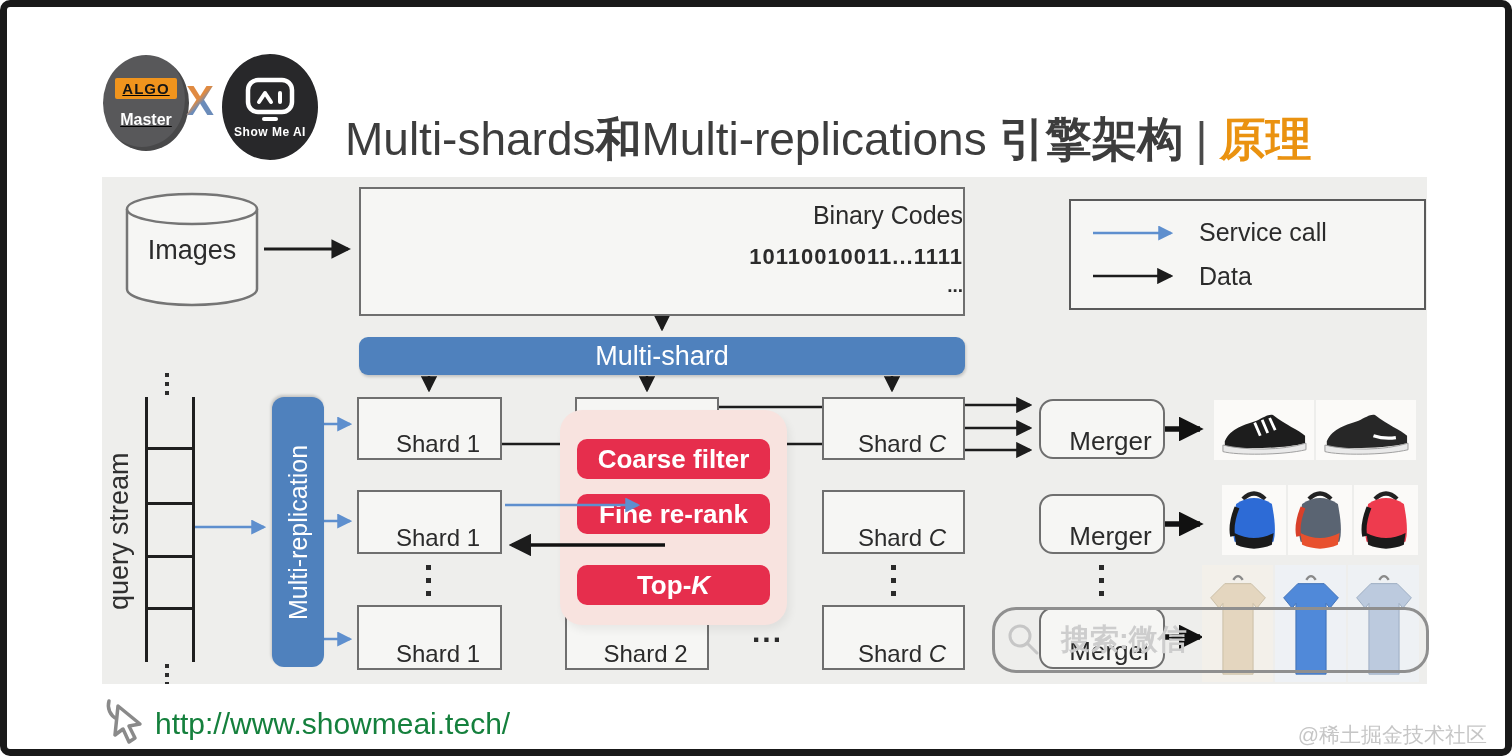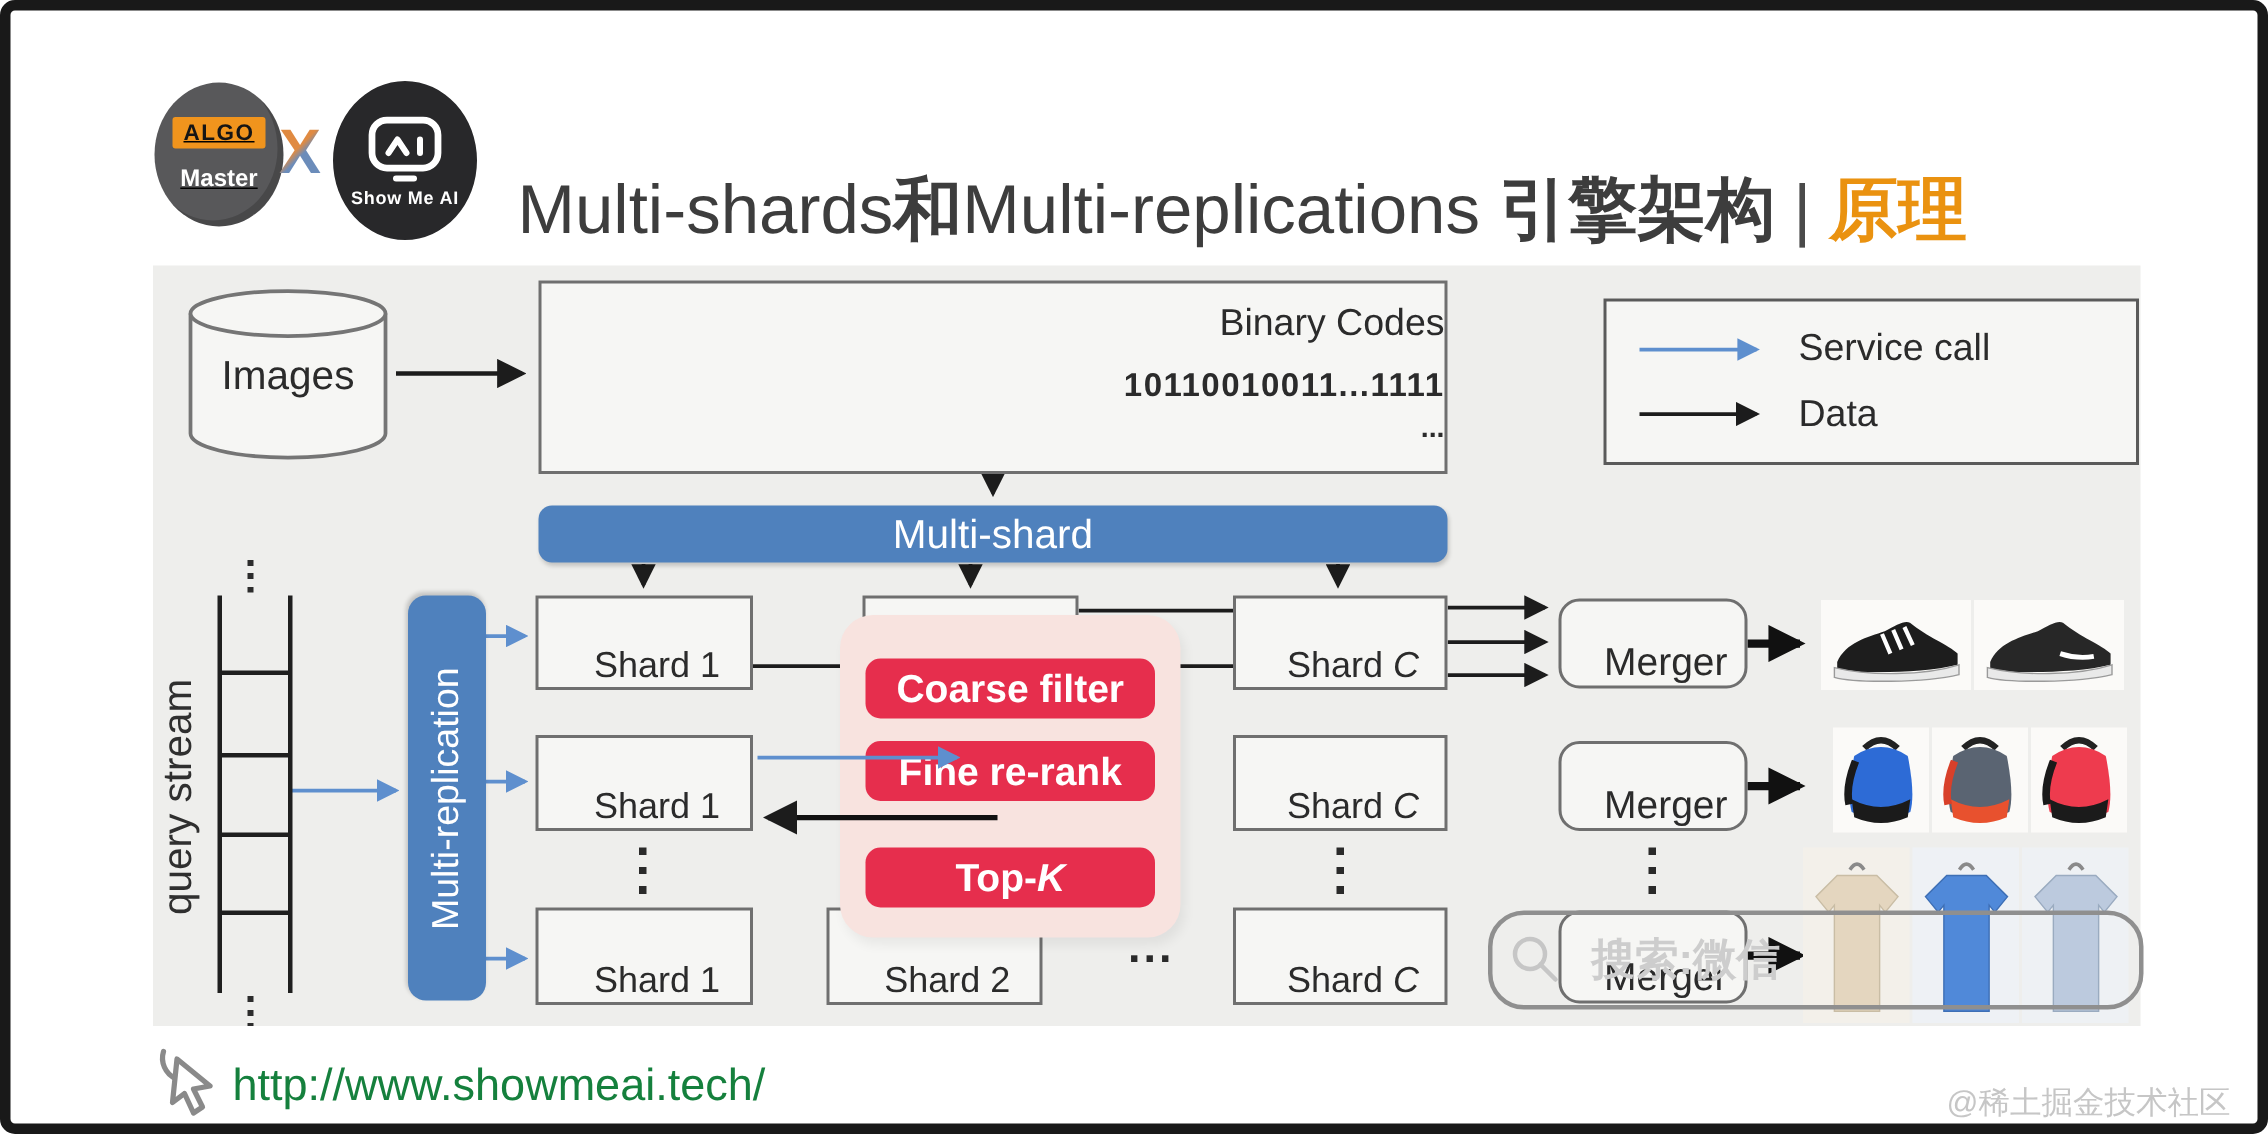--- a/index.html
+++ b/index.html
@@ -172,21 +172,21 @@
       </div>
     <div class="box" style="left:255px;top:313px;width:145px;height:64px;">
       <span>Shard 1</span>
       </div>
     <div class="box" style="left:255px;top:428px;width:145px;height:65px;">
       <span>Shard 1</span>
       </div>
     <div class="edots" style="left:324px;top:388px;"></div>
 
     <div class="box" style="left:473px;top:220px;width:144px;height:63px;"></div>
-    <div class="box" style="left:449px;top:428px;width:144px;height:65px;">
+    <div class="box" style="left:463px;top:428px;width:144px;height:65px;">
       <span>Shard 2</span>
       </div>
     <span class="hdots">...</span>
 
     <div class="box" style="left:720px;top:220px;width:143px;height:63px;">
       <span><span>Shard </span><i>C</i></span>
       </div>
     <div class="box" style="left:720px;top:313px;width:143px;height:64px;">
       <span><span>Shard </span><i>C</i></span>
       </div>

